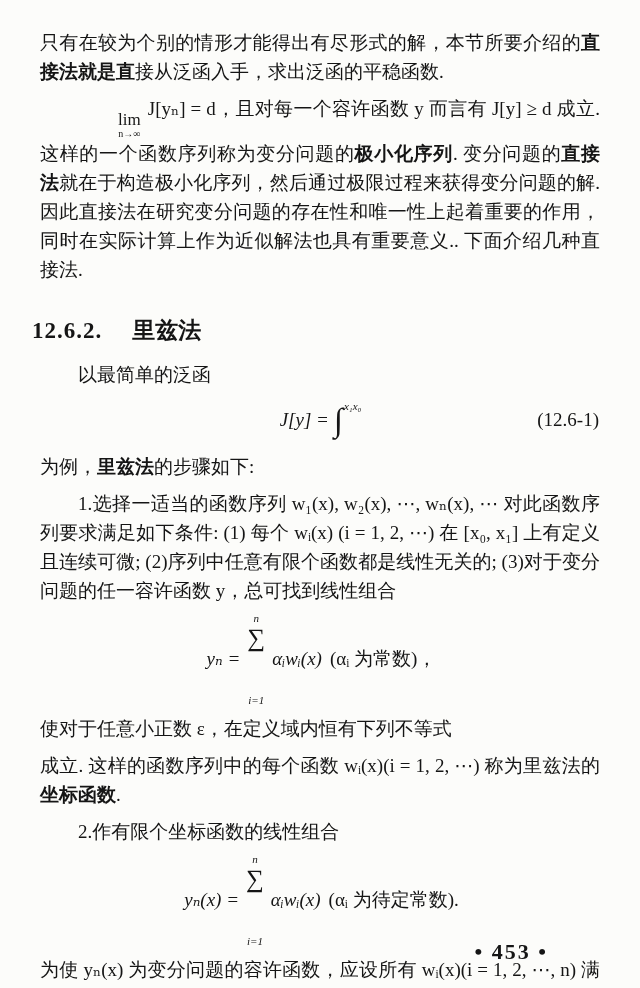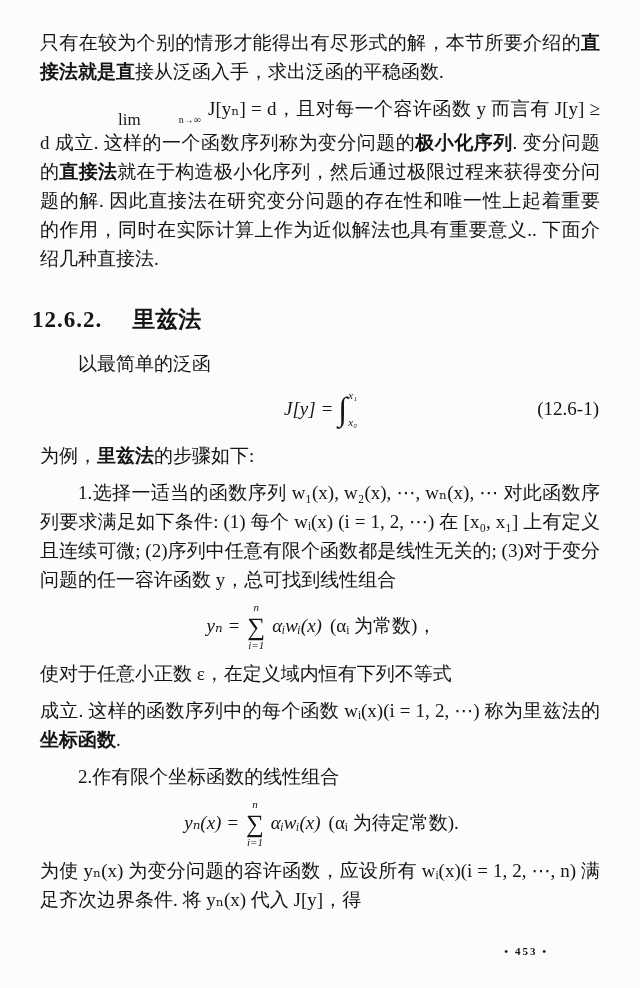--- a/index.html
+++ b/index.html
@@ -24,51 +24,51 @@
   b{font-weight:bold;}
   .heading{
     margin:32px 0 14px 0;
     font-size:23px;
     font-weight:bold;
     line-height:30px;
   }
   .heading .num{margin-right:30px;letter-spacing:1px;}
   
   .lim{
-    display:inline-flex;flex-direction:row;align-items:center;
+    display:inline-flex;flex-direction:column;align-items:center;
     vertical-align:-10px;line-height:1;margin:0 2px;justify-content:flex-end;
   }
   .lim-word{font-size:17px;line-height:1;}
   .lim-under{font-size:10px;line-height:1;margin-top:1px;}
   
   .eq{
     position:relative;
     display:flex;justify-content:center;align-items:center;
     margin:8px 0;
     font-size:19px;line-height:1.2;
   }
   .mi{font-style:italic;margin:12px 3px;white-space:nowrap;}
   .note{font-style:normal;margin-left:5px;white-space:nowrap;}
   .eq-tag{position:absolute;right:9px;top:50%;transform:translateY(-50%);font-style:normal;}
   .integral{display:inline-flex;align-items:center;margin:0 2px;}
   .int-sign{font-size:33px;line-height:1;font-style:normal;}
   .int-lims{
-    display:inline-flex;flex-direction:column;justify-content:space-between;
+    display:inline-flex;justify-content:space-between;
     height:38px;font-size:11px;font-style:italic;line-height:1;margin-left:1px;
   }
   .sum{
     display:inline-flex;flex-direction:column;align-items:center;
     line-height:1;margin:0 4px;vertical-align:middle;font-style:normal;
   }
   .sum-top{font-size:11px;font-style:italic;line-height:1;}
   .sum-sign{font-size:25px;line-height:1;margin:1px 0;}
-  .sum-bot{font-size:11px;font-style:italic;line-height:1;}
+  .sum-bot{font-size:11px;font-style:italic;line-height:1;margin-top:44px;}
   .footer{
     position:absolute;right:92px;bottom:22px;
-    font-size:11px;font-weight:bold;letter-spacing:2px;
+    font-size:22px;font-weight:bold;letter-spacing:2px;
   }
 </style>
 </head>
 <body>
 
 <div class="page">
 
   <p class="para"><span>只有在较为个别的情形才能得出有尽形式的解，本节所要介绍的</span><b>直接法就是直</b><span>接从泛函入手，求出泛函的平稳函数.</span></p>
 
   <p class="para indent"><span class="lim">

